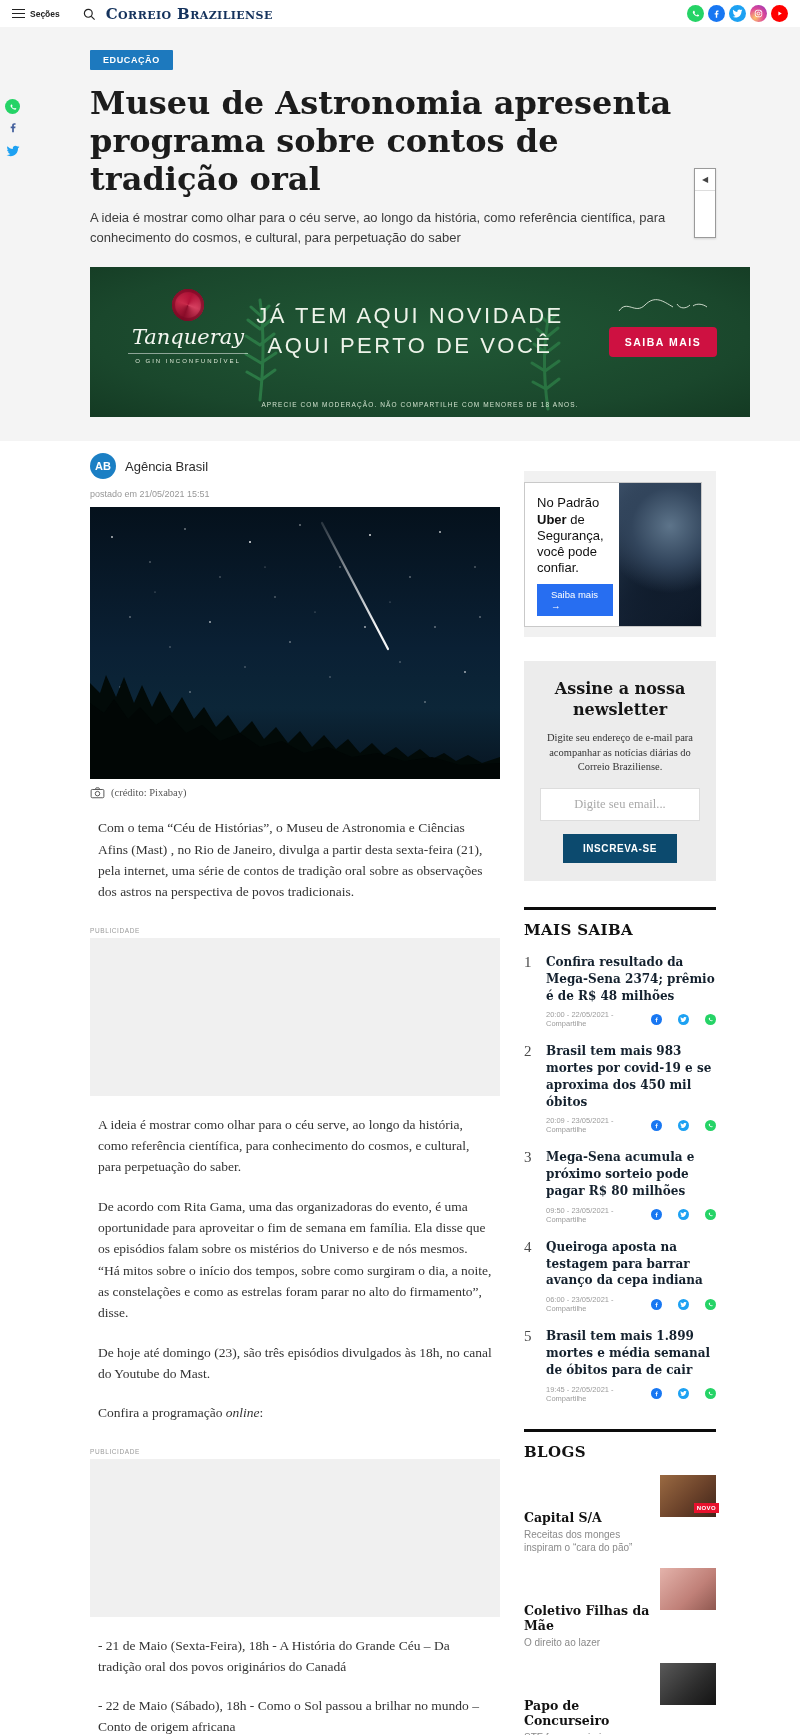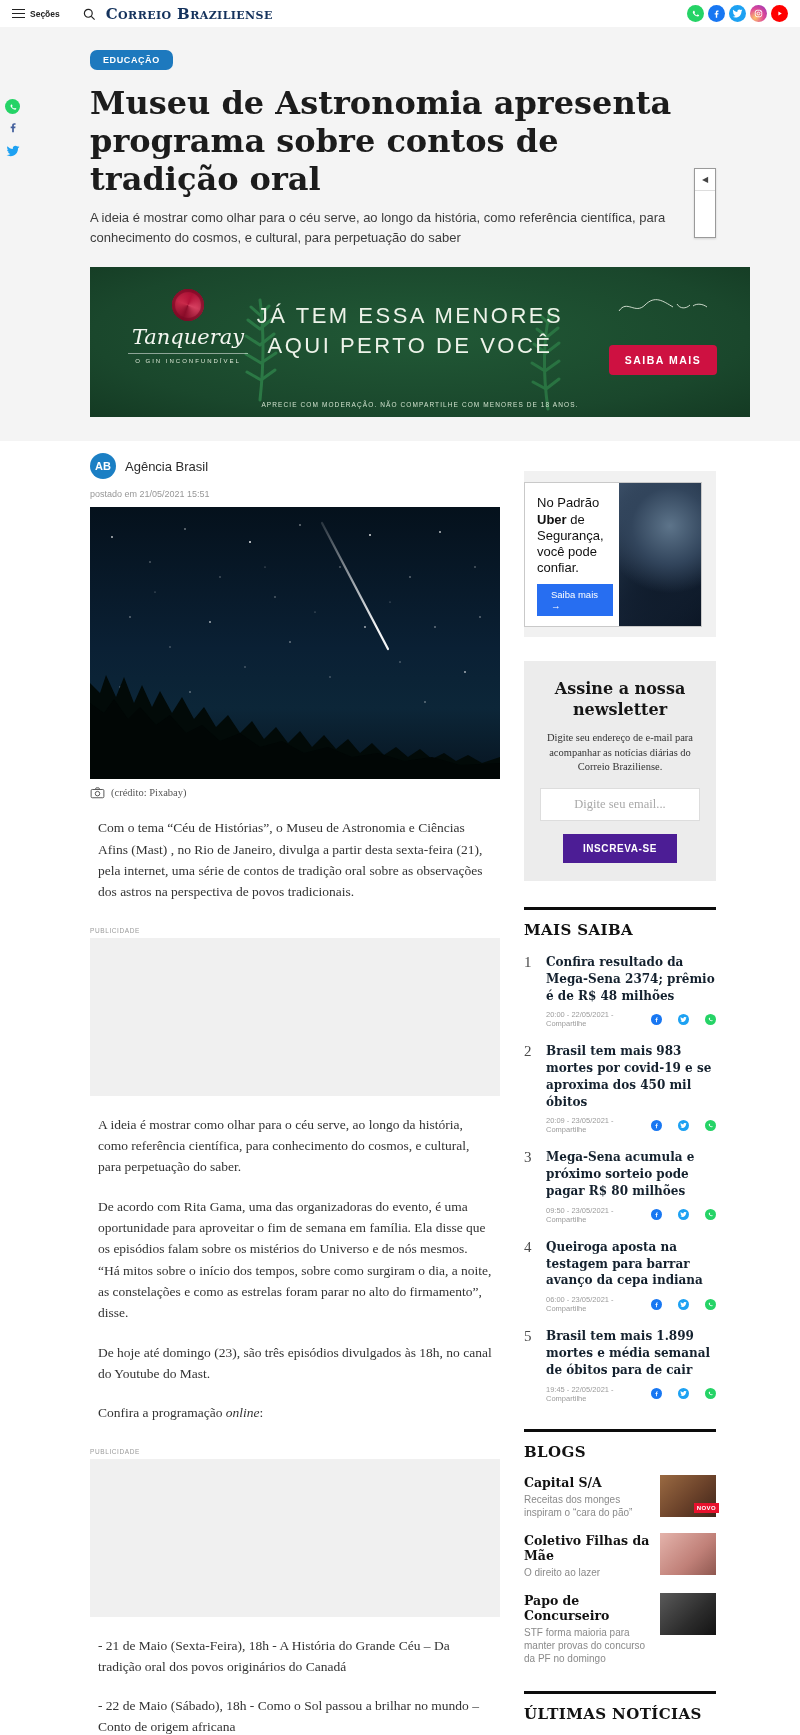--- a/index.html
+++ b/index.html
@@ -18,40 +18,40 @@
   .topbar-social{margin-left:auto;display:flex;gap:4px;align-items:center;}
   .cicon{width:17px;height:17px;border-radius:50%;display:flex;align-items:center;justify-content:center;flex:0 0 auto;}
   .cicon svg{display:block;}
   .wa{background:#25d366}.fb{background:#1877f2}.tw{background:#1da1f2}
   .ig{background:radial-gradient(circle at 30% 75%,#fdc468,#df4996 50%,#9b36b7 90%)}.yt{background:#ff0000}
 
   
   .hero{background:#f4f4f4;padding:22px 0 24px;}
   .hero-inner{margin-left:90px;width:626px;}
   .badge{display:inline-block;background:#1d79be;color:#fff;font-size:9px;font-weight:bold;
-         letter-spacing:.6px;padding:5px 13px;border-radius:7px;}
+         letter-spacing:.6px;padding:5px 13px;border-radius:1px;}
   h1.title{font-family:"DejaVu Serif","Liberation Serif",serif;font-size:32px;line-height:1.18;
            color:#1c1c1c;margin:15px 0 10px;font-weight:bold;}
   .subtitle{font-size:13px;color:#3c3c3c;line-height:1.5;}
 
   
   .tq{position:relative;width:660px;height:150px;margin:20px auto 0;overflow:hidden;
       background:radial-gradient(ellipse at 50% 45%,#215936 0%,#1a472c 70%,#143a23 100%);}
   .tq-left{position:absolute;left:28px;top:22px;width:140px;text-align:center;color:#fff;}
   .tq-rose{width:32px;height:32px;border-radius:50%;margin:0 auto 4px;
            background:conic-gradient(from 20deg,#b31238,#d64060,#8c0d2a,#c92a4a,#b31238);
            box-shadow:inset 0 0 0 3px rgba(120,8,34,.55), inset 0 0 6px #6e0a22;}
   .tq-brand{font-family:"DejaVu Serif","Liberation Serif",serif;font-style:italic;font-size:21px;color:#f4f7f1;}
   .tq-rule{height:1px;background:rgba(255,255,255,.5);margin:4px 10px;}
   .tq-tag{font-size:6px;letter-spacing:2px;color:#d9e6d4;}
   .tq-head{position:absolute;left:150px;right:170px;top:34px;text-align:center;
            font-size:22px;letter-spacing:2.5px;color:#edf3e9;line-height:1.35;font-weight:300;}
   .tq-right{position:absolute;right:22px;top:30px;width:130px;text-align:center;}
   .tq-cta{display:inline-block;background:#ce1141;color:#fff;font-size:10.5px;font-weight:bold;
-          letter-spacing:1.5px;padding:9px 16px;border-radius:4px;margin-top:24px;cursor:pointer;}
+          letter-spacing:1.5px;padding:9px 16px;border-radius:4px;margin-top:6px;cursor:pointer;}
   .tq-disc{position:absolute;bottom:9px;left:0;right:0;text-align:center;font-size:6.5px;
            letter-spacing:1.1px;color:#cfe0cc;}
   .fern{position:absolute;opacity:.85;}
 
   
   .share-rail{position:absolute;left:5px;top:99px;display:flex;flex-direction:column;gap:6px;align-items:center;}
   .share-rail .cicon{width:15px;height:15px;cursor:pointer;}
   .side-widget{position:absolute;left:694px;top:168px;width:22px;height:70px;background:#fff;
                border:1px solid #9a9a9a;box-shadow:0 1px 2px rgba(0,0,0,.15);}
   .side-widget .tab{width:100%;height:22px;display:flex;align-items:center;justify-content:center;
@@ -95,36 +95,36 @@
       radial-gradient(circle at 50% 75%,#101c2c 0%,transparent 70%),
       linear-gradient(135deg,#3c5068 0%,#17263a 55%,#0a1422 100%);}
 
   .newsletter{margin-top:24px;background:#ececec;padding:18px 16px;text-align:center;}
   .nl-title{font-family:"DejaVu Serif","Liberation Serif",serif;font-weight:bold;font-size:16px;
             color:#161616;line-height:1.3;}
   .nl-body{font-family:"Liberation Serif",serif;font-size:10.5px;color:#333;line-height:1.4;margin-top:10px;}
   .nl-input{width:100%;height:33px;margin-top:13px;border:1px solid #ddd;background:#fff;text-align:center;
             font-family:"Liberation Serif",serif;font-size:12.5px;color:#555;}
   .nl-input::placeholder{color:#a9a9a9;}
-  .nl-btn{margin-top:13px;background:#4c1d95;color:#fff;border:none;font-size:10px;font-weight:bold;
+  .nl-btn{margin-top:13px;background:#0c4a6e;color:#fff;border:none;font-size:10px;font-weight:bold;
           letter-spacing:.6px;padding:9px 20px;cursor:pointer;}
 
   .side-section{border-top:3px solid #0c0c0c;margin-top:26px;padding-top:11px;}
   .side-head{font-family:"DejaVu Serif","Liberation Serif",serif;font-weight:bold;font-size:15px;
              color:#121212;letter-spacing:.4px;}
   .ml-item{display:flex;gap:10px;margin-top:15px;}
   .ml-num{font-family:"Liberation Serif",serif;font-size:15px;color:#4a4a4a;width:12px;flex:0 0 auto;}
   .ml-title{font-family:"DejaVu Serif","Liberation Serif",serif;font-weight:bold;font-size:12px;
             color:#14212e;line-height:1.4;cursor:pointer;}
   .meta-row{display:flex;align-items:center;gap:16px;margin-top:6px;}
   .meta-txt{font-size:7.5px;color:#9c9c9c;}
   .micon{width:11px;height:11px;border-radius:50%;display:flex;align-items:center;justify-content:center;flex:0 0 auto;cursor:pointer;}
 
   .blog-item{display:flex;justify-content:space-between;gap:10px;margin-top:14px;cursor:pointer;}
-  .blog-title{font-family:"DejaVu Serif","Liberation Serif",serif;font-weight:bold;font-size:12.5px;color:#121212;}
+  .blog-title{font-family:"DejaVu Serif","Liberation Serif",serif;font-weight:bold;font-size:12.5px;color:#121212;margin-top:35px;}
   .blog-sub{font-size:10px;color:#8a8a8a;line-height:1.3;margin-top:3px;}
   .thumb{position:relative;width:56px;height:42px;flex:0 0 auto;}
   .thumb .novo{position:absolute;right:-3px;bottom:4px;background:#e8112d;color:#fff;font-size:6px;
                font-weight:bold;padding:2px 3px;letter-spacing:.4px;}
   .t1{background:linear-gradient(135deg,#9a6a42 0%,#6b422a 55%,#40251a 100%);}
   .t2{background:linear-gradient(135deg,#e4b3ab 0%,#c08078 60%,#8f5850 100%);}
   .t3{background:linear-gradient(135deg,#5a5a5a 0%,#2c2c2c 60%,#131313 100%);}
 </style>
 </head>
 <body>
@@ -198,21 +198,21 @@
             <path d="M36 92 l-13 -7 M36 92 l13 -10 M35 74 l-13 -8 M35 74 l14 -10 M36 56 l-12 -9 M36 56 l13 -10 M37 40 l-10 -8 M37 40 l11 -9 M38 26 l-8 -8 M38 26 l8 -8"></path>
           </g>
         </svg>
         <div class="tq-left">
           <div class="tq-rose"></div>
           <div class="tq-brand">Tanqueray</div>
           <div class="tq-rule"></div>
           <div class="tq-tag">O GIN INCONFUNDÍVEL</div>
         </div>
         <div class="tq-head">
-          <div>JÁ TEM ESSA MENORES</div>
+          <div>JÁ TEM AQUI NOVIDADE</div>
           <div>AQUI PERTO DE VOCÊ</div>
         </div>
         <div class="tq-right">
           <svg width="96" height="20" viewBox="0 0 96 20">
               <path d="M4 14 C12 2,20 18,30 8 S48 4,58 10 M62 7 c3 5 9 5 13 1 M78 9 c4 -3 10 -2 14 1" stroke="#dfe8da" stroke-width="1" fill="none" opacity=".9"></path>
             </svg>
           <div class="tq-cta">SAIBA MAIS</div>
         </div>
         <div class="tq-disc">APRECIE COM MODERAÇÃO. NÃO COMPARTILHE COM MENORES DE 18 ANOS.</div>
       </div>

